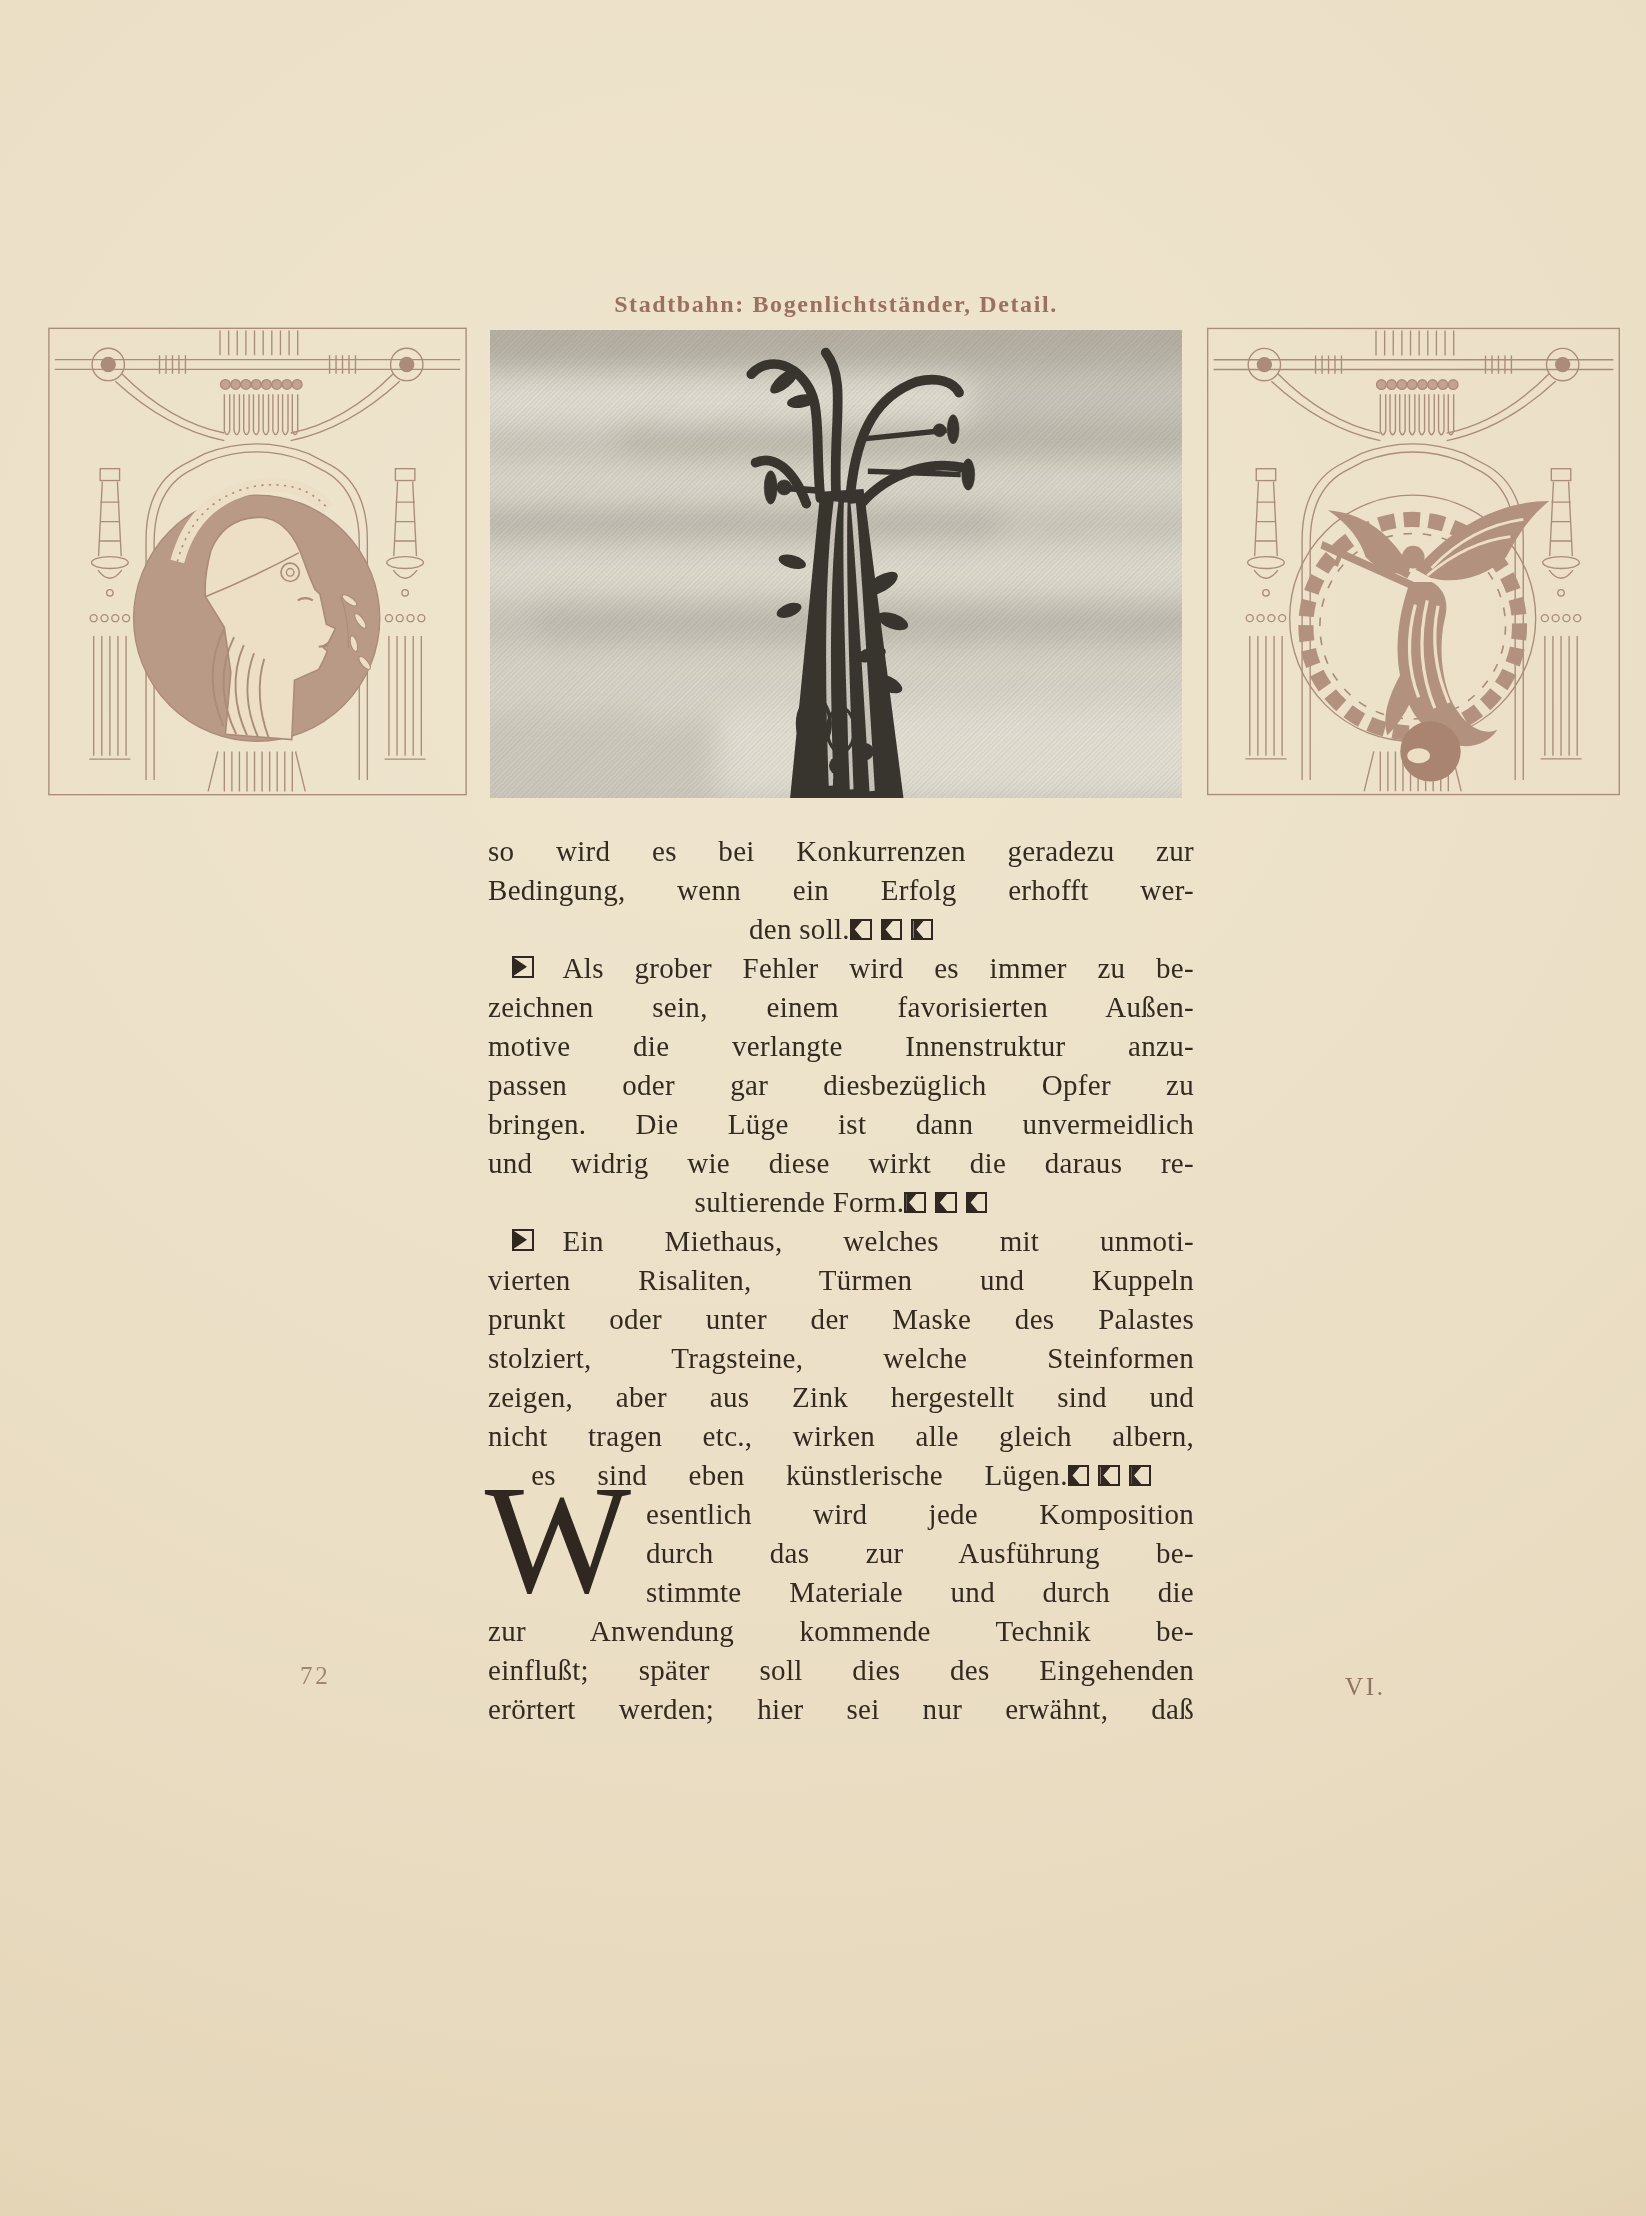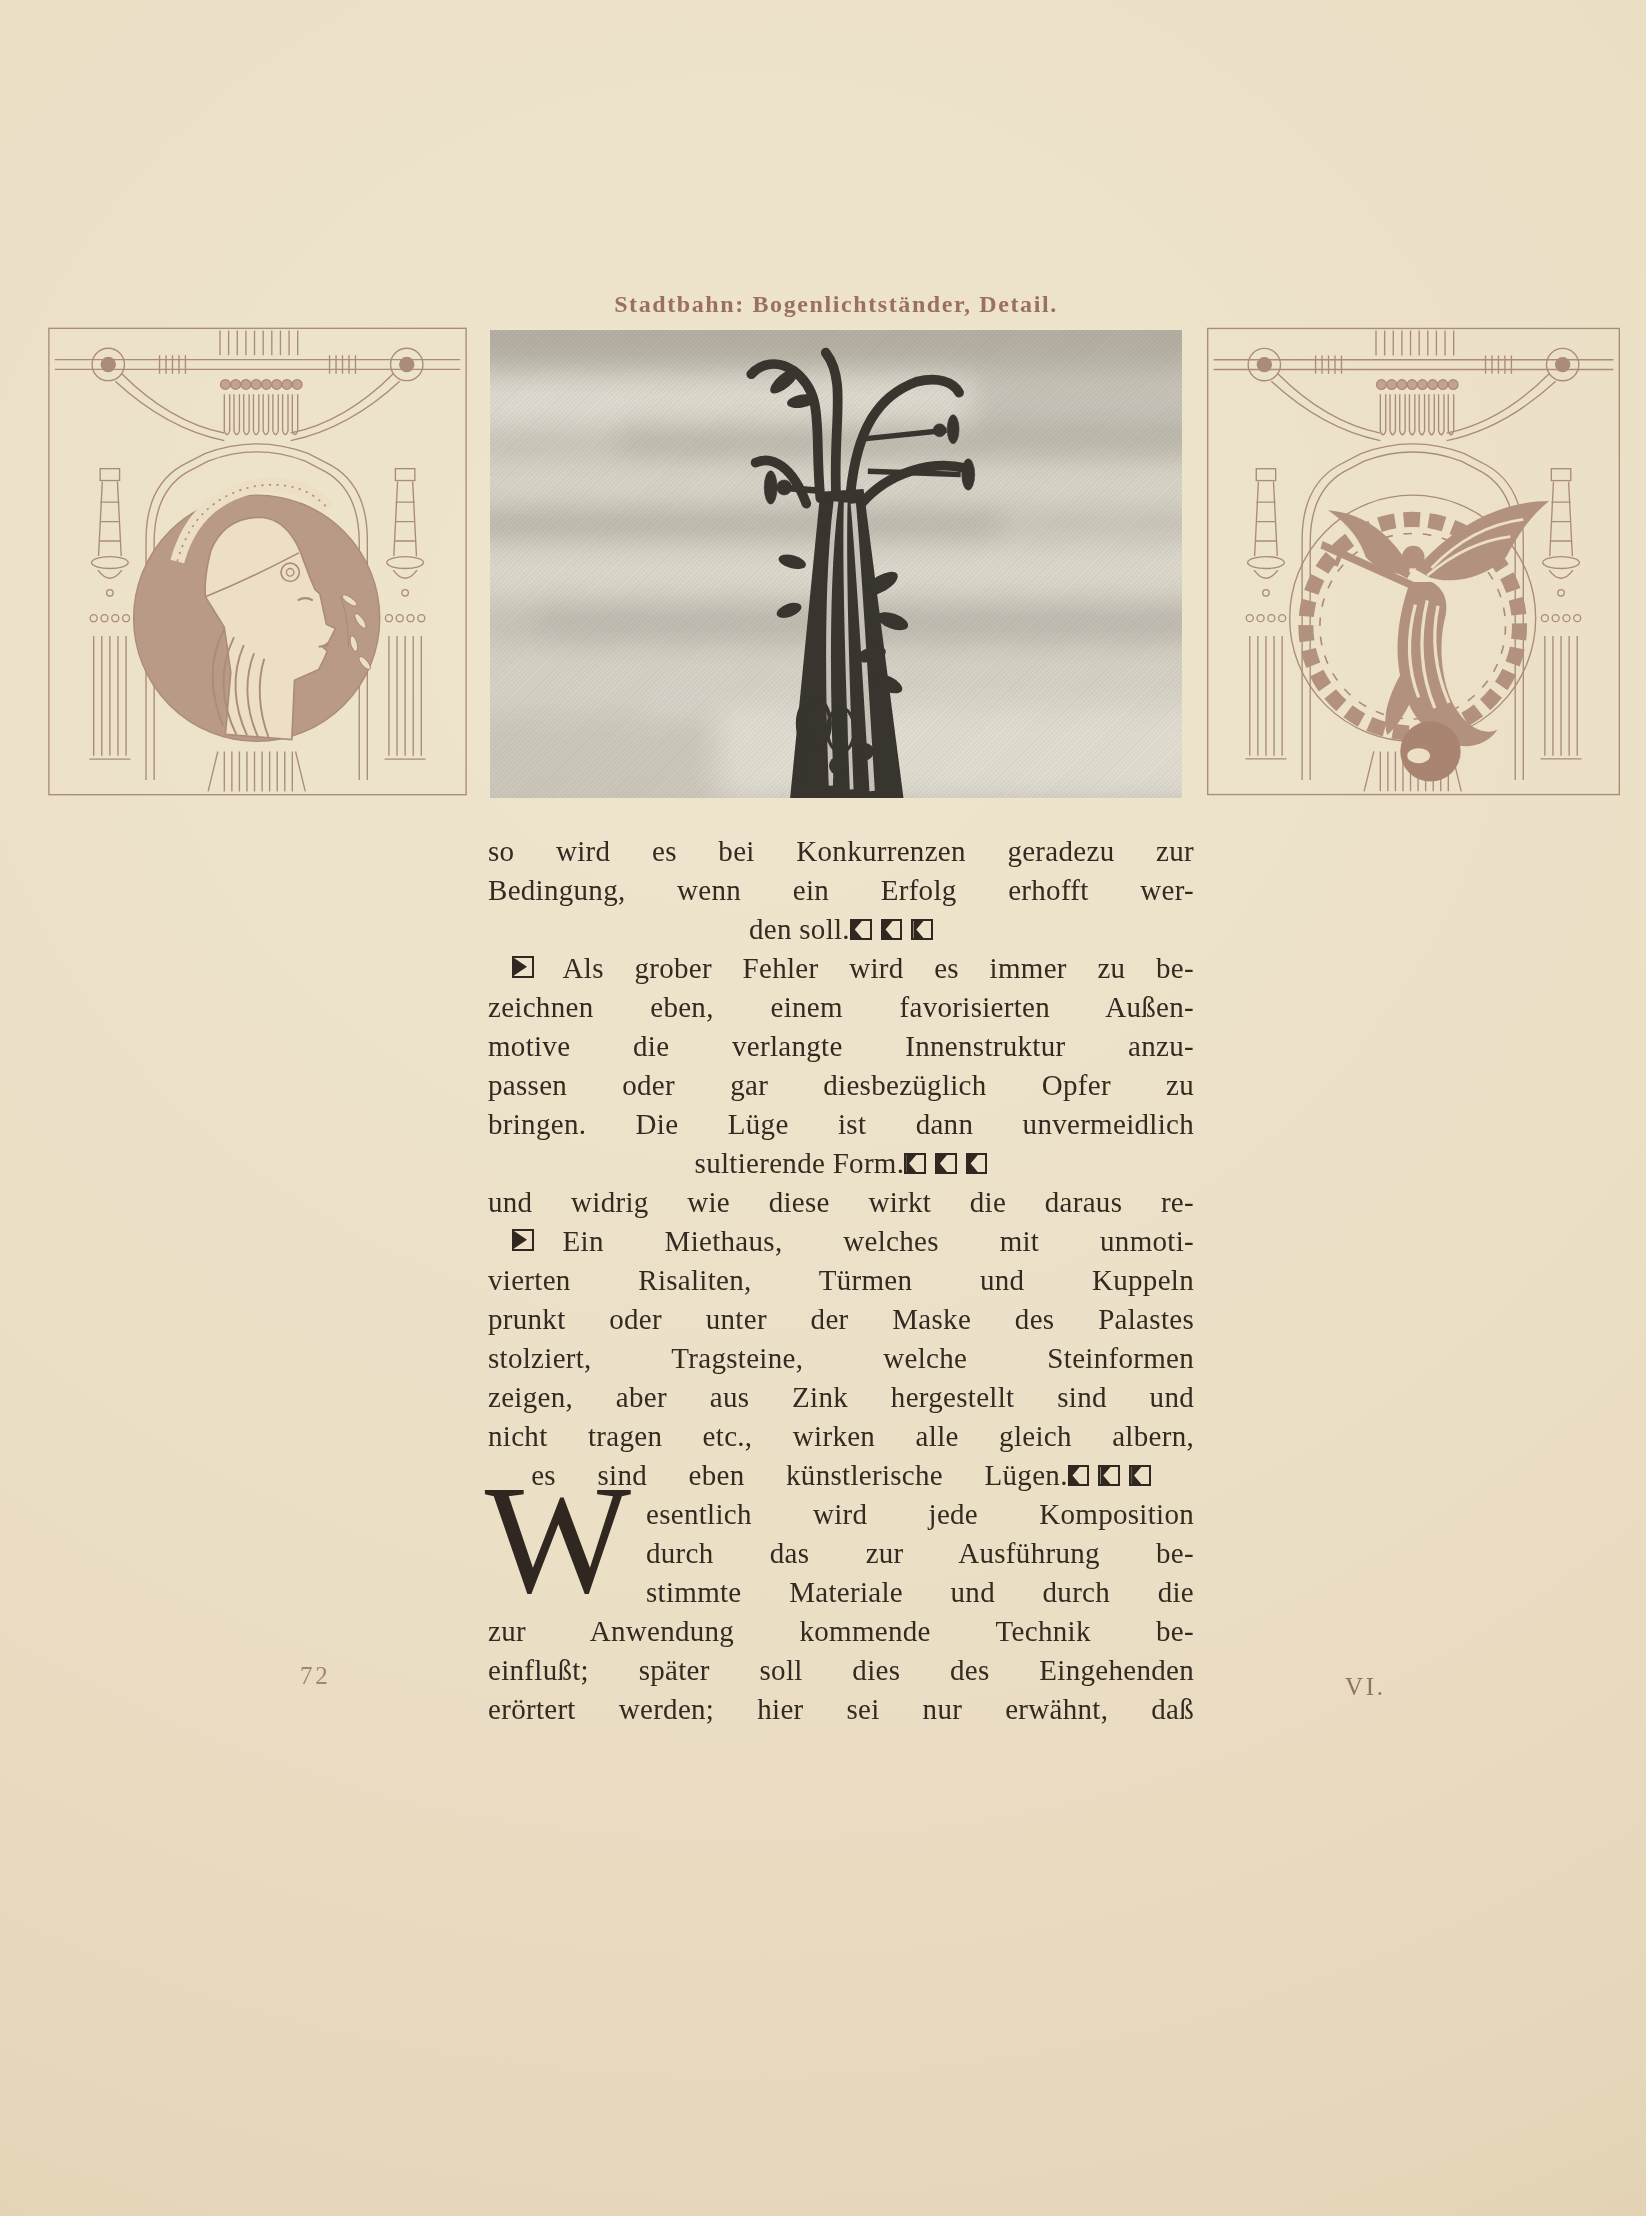--- a/index.html
+++ b/index.html
@@ -325,33 +325,33 @@
         <span class="mark"></span>
         <span class="mark"></span>
         <span class="mark"></span>
       </span>
     </div>
 
     <div class="line fs">
       <span class="mark start"></span>
       <span class="t">Als grober Fehler wird es immer zu be-</span>
     </div>
-    <div class="line j">zeichnen eben, einem favorisierten Außen-</div>
+    <div class="line j">zeichnen sein, einem favorisierten Außen-</div>
     <div class="line j">motive die verlangte Innenstruktur anzu-</div>
     <div class="line j">passen oder gar diesbezüglich Opfer zu</div>
     <div class="line j">bringen. Die Lüge ist dann unvermeidlich</div>
+    <div class="line j">und widrig wie diese wirkt die daraus re-</div>
     <div class="line fe">
       <span class="t">sultierende Form.</span>
       <span class="marks">
         <span class="mark"></span>
         <span class="mark"></span>
         <span class="mark"></span>
       </span>
     </div>
-    <div class="line j">und widrig wie diese wirkt die daraus re-</div>
 
     <div class="line fs">
       <span class="mark start"></span>
       <span class="t">Ein Miethaus, welches mit unmoti-</span>
     </div>
     <div class="line j">vierten Risaliten, Türmen und Kuppeln</div>
     <div class="line j">prunkt oder unter der Maske des Palastes</div>
     <div class="line j">stolziert, Tragsteine, welche Steinformen</div>
     <div class="line j">zeigen, aber aus Zink hergestellt sind und</div>
     <div class="line j">nicht tragen etc., wirken alle gleich albern,</div>

